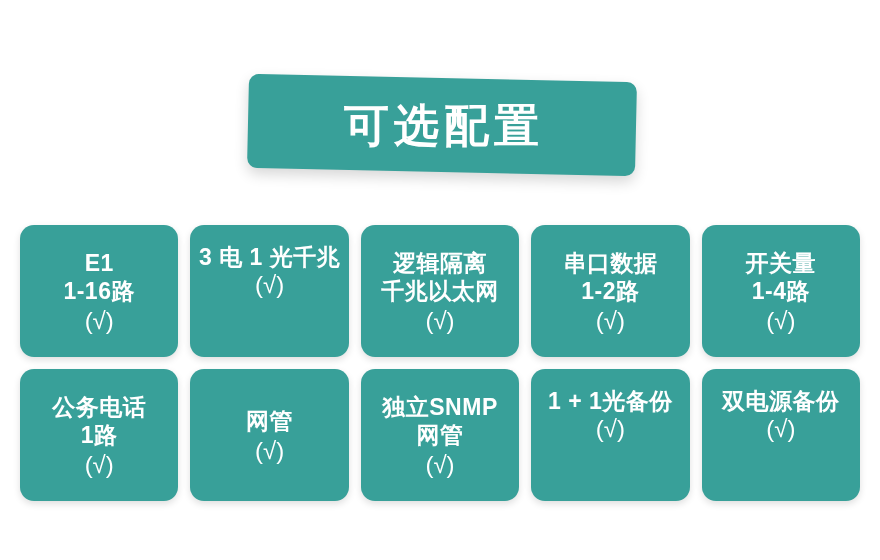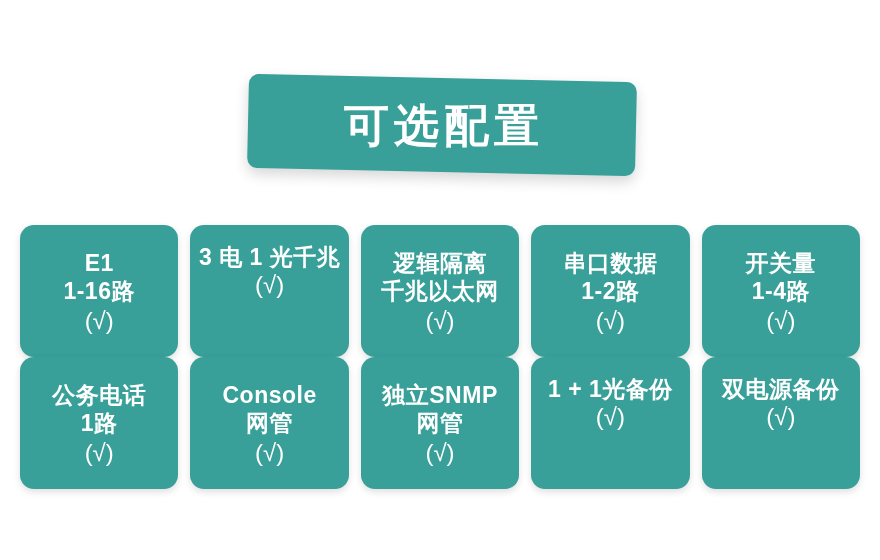--- a/index.html
+++ b/index.html
@@ -53,20 +53,21 @@
   }
 
   
   .grid {
     position: absolute;
     left: 20px;
     top: 225px;
     width: 840px;
     display: flex;
     flex-direction: column;
+    gap: 12px;
   }
   .grid-row {
     display: flex;
     gap: 12px;
   }
   .card {
     flex: 1 1 0;
     height: 132px;
     background: #38a099;
     border-radius: 14px;
@@ -145,21 +146,20 @@
           <div class="card-check">(√)</div>
         </div>
       </div>
       <div class="grid-row">
         <div class="card">
           <div class="card-line">公务电话</div>
           <div class="card-line">1路</div>
           <div class="card-check">(√)</div>
         </div>
         <div class="card">
-          <div class="card-line">Console</div>
           <div class="card-line">网管</div>
           <div class="card-check">(√)</div>
         </div>
         <div class="card">
           <div class="card-line">独立SNMP</div>
           <div class="card-line">网管</div>
           <div class="card-check">(√)</div>
         </div>
         <div class="card lines-2">
           <div class="card-line">1 + 1光备份</div>

